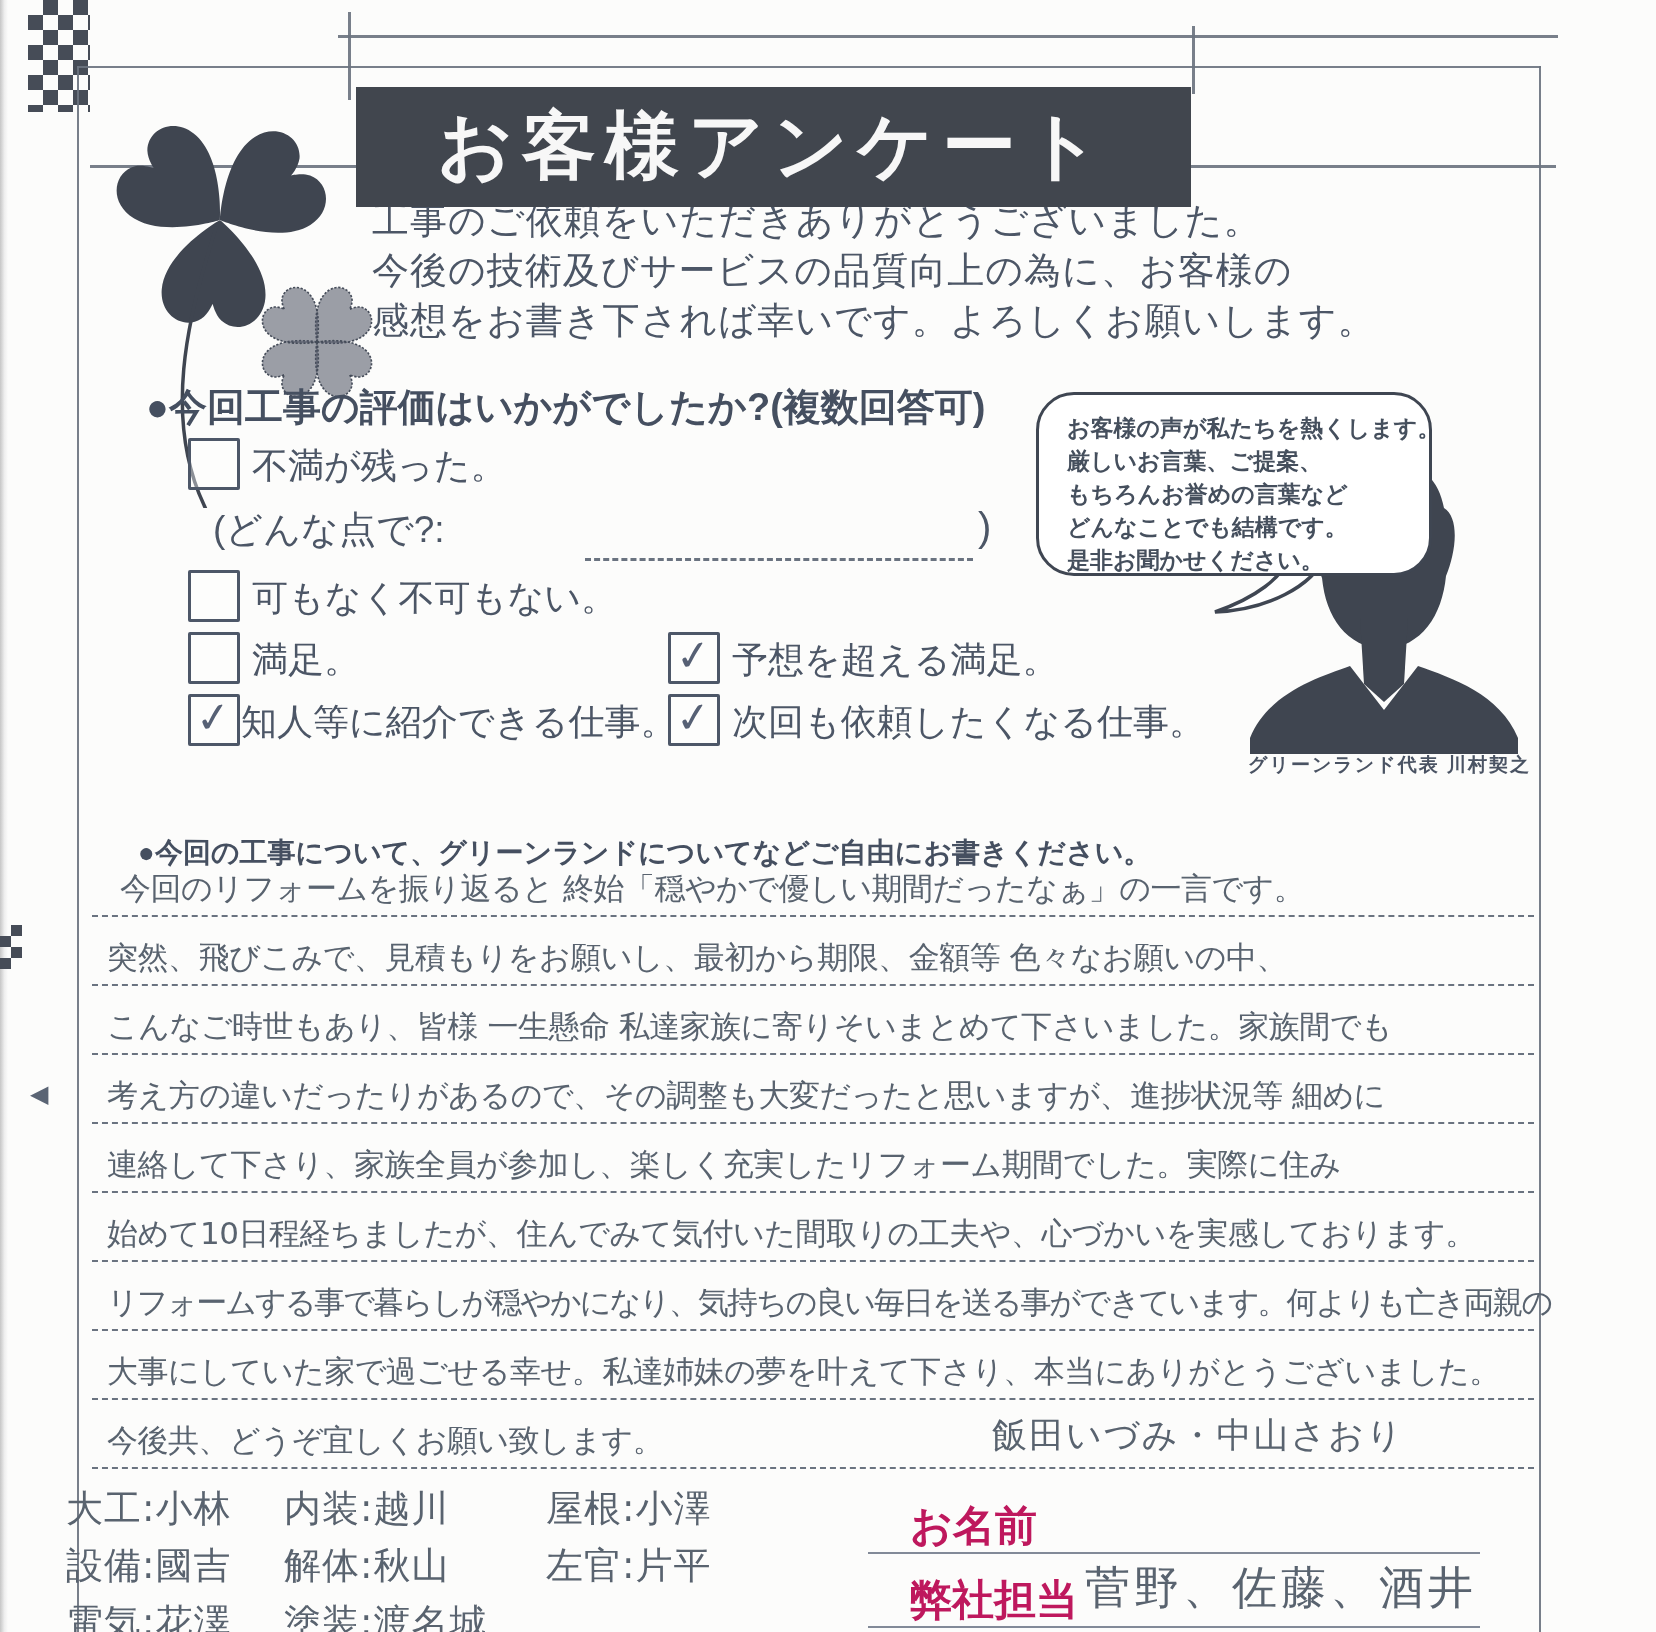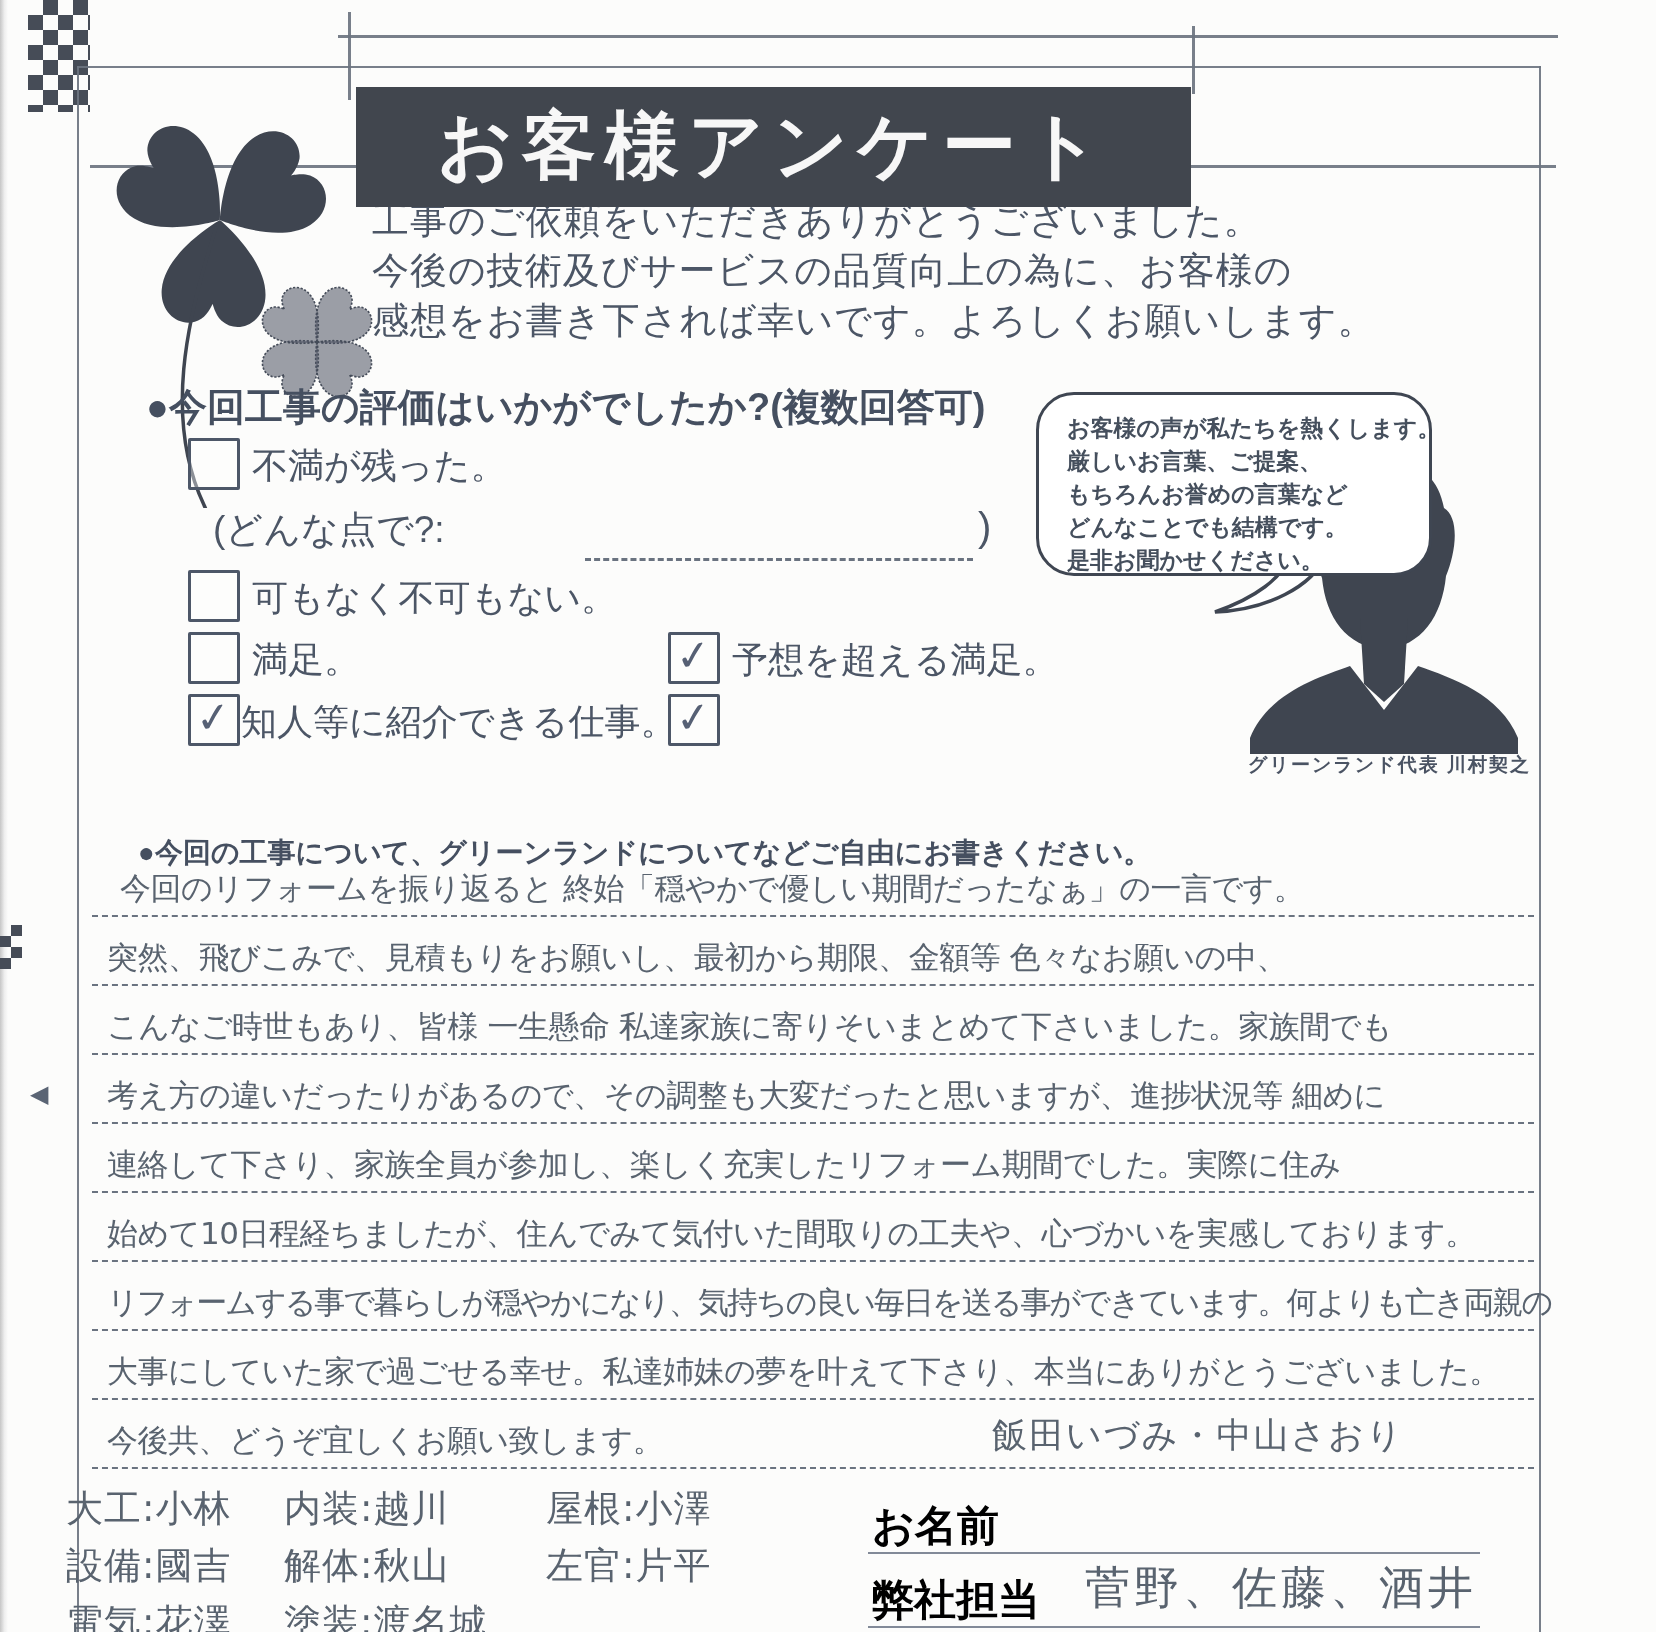--- a/index.html
+++ b/index.html
@@ -44,21 +44,21 @@
   .rep-caption{font-size:19px;font-weight:600;color:#4a5363;letter-spacing:2px;white-space:nowrap;}
   
   .comment-row{left:92px;width:1442px;height:69px;border-bottom:2.5px dashed #6a7380;}
   .comment-text{position:absolute;left:15px;bottom:5px;font-size:31px;white-space:nowrap;letter-spacing:-.5px;}
   .sig{position:absolute;right:130px;bottom:8px;font-size:35px;letter-spacing:2px;white-space:nowrap;}
   
   .staff-row{display:flex;height:57px;align-items:center;}
   .staff-cell{font-size:37px;white-space:nowrap;letter-spacing:1px;}
   .sc0{width:218px;} .sc1{width:262px;} .sc2{width:220px;}
   
-  .f-label{font-size:42px;font-weight:800;color:#000000;white-space:nowrap;}
+  .f-label{font-size:42px;font-weight:800;color:#be185d;white-space:nowrap;margin-left:38px;}
   .f-line{border-bottom:2.5px solid #828a98;}
   .f-value{font-size:45px;letter-spacing:4px;white-space:nowrap;}
   .marker{font-size:24px;color:#5a6474;}
   svg{display:block;}
 </style>
 </head>
 <body>
 
 <div id="canvas">
 
@@ -132,20 +132,21 @@
   <div class="abs opt-label print" style="left:241px;top:698px;">知人等に紹介できる仕事。</div>
 
   <div class="abs cbox" style="left:668px;top:632px;">
     <span class="mark">✓</span>
   </div>
   <div class="abs opt-label print" style="left:732px;top:636px;">予想を超える満足。</div>
 
   <div class="abs cbox" style="left:668px;top:694px;">
     <span class="mark">✓</span>
   </div>
+  <div class="abs opt-label print" style="left:732px;top:698px;">次回も依頼したくなる仕事。</div>
 
   <div class="abs bubble">
     <div class="bubble-line">お客様の声が私たちを熱くします。</div>
     <div class="bubble-line">厳しいお言葉、ご提案、</div>
     <div class="bubble-line">もちろんお誉めの言葉など</div>
     <div class="bubble-line">どんなことでも結構です。</div>
     <div class="bubble-line">是非お聞かせください。</div>
   </div>
   <svg class="abs" style="left:1175px;top:552px;" width="170" height="80" viewBox="0 0 170 80">
     <path d="M150,4 C138,34 92,58 40,60 C80,46 108,26 116,2" fill="#fff" stroke="#3f4652" stroke-width="3.5" stroke-linecap="round"></path>

